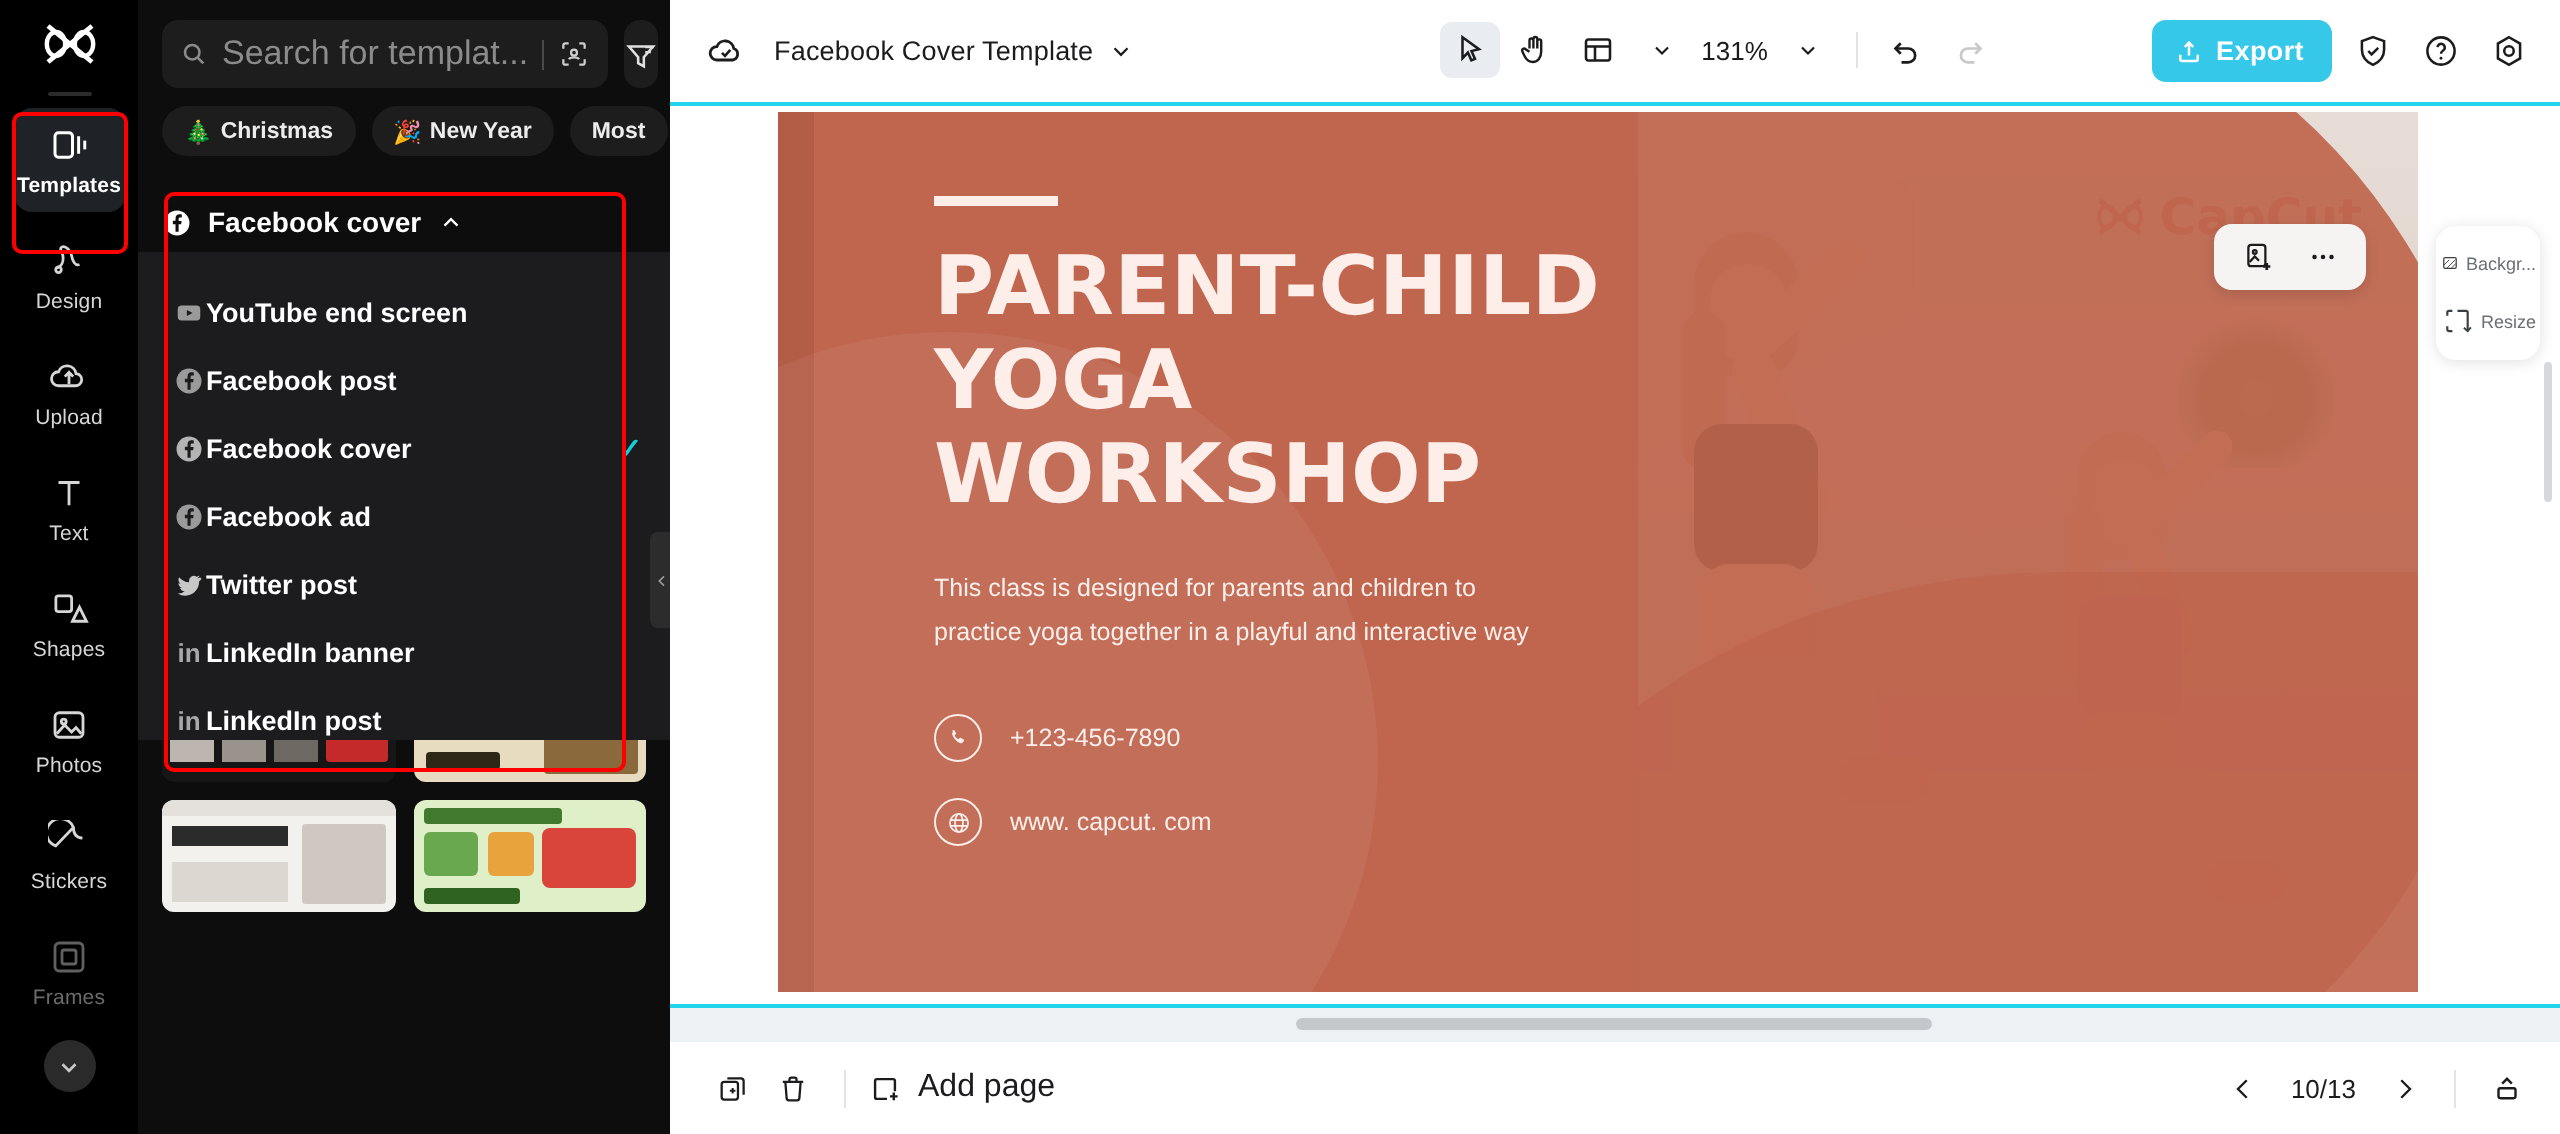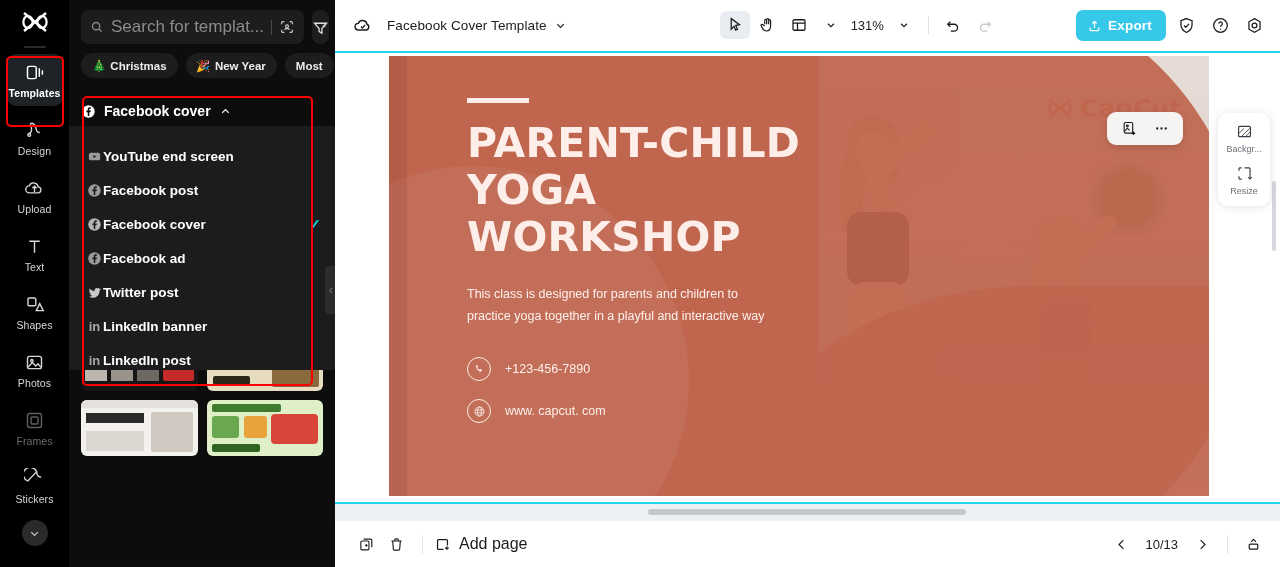--- a/index.html
+++ b/index.html
@@ -181,21 +181,21 @@
     position:absolute; left: 772px; top: 61px; height: 33px; background: #f6f4f3; border-radius: 9px;
     display:flex; align-items:center; gap: 4px; padding: 0 8px; box-shadow: 0 2px 7px rgba(0,0,0,.14); z-index: 20;
   }
   .ft-btn { width: 28px; height:25px; display:flex; align-items:center; justify-content:center; cursor:pointer; }
 
   .right-panel {
     position:absolute; right: 10px; top: 62px; width: 52px; background: #ffffff;
     border-radius: 10px; box-shadow: 0 1px 8px rgba(0,0,0,.12);
     padding: 9px 0 10px; display:flex; flex-direction: column; align-items:center; gap: 10px; z-index: 25;
   }
-  .rp-item { display:flex; flex-direction:column; align-items:center; gap:3px; cursor:pointer; width: 48px; }
+  .rp-item { display:flex; flex-direction:row; align-items:center; gap:3px; cursor:pointer; width: 48px; }
   .rp-label { font-size: 9px; color: #6b6f76; white-space: nowrap; }
   .rp-scroll { position:absolute; right: 4px; top: 130px; width: 4px; height: 70px; background: #d5d8dc; border-radius: 2px; }
 
   .hscroll-track { position:absolute; left:0; right:0; bottom: 0; height: 17px; background: #eef1f4; }
   .hscroll-thumb { position:absolute; left: 313px; bottom: 6px; width: 318px; height: 6px; background: #c4c8cc; border-radius: 3px; }
 
   
   .bottombar {
     height: 46px; flex: 0 0 46px; background:#ffffff; display:flex; align-items:center;
     padding: 0 14px 0 16px; gap: 0;
@@ -264,34 +264,34 @@
 
     <div class="rail-item">
       <svg width="21" height="21" viewBox="0 0 24 24" fill="none" stroke="#d6d6d6" stroke-width="1.6">
         <rect x="4" y="5" width="16" height="14" rx="2.5"></rect>
         <circle cx="9" cy="10" r="1.4"></circle>
         <path d="M5 17l4.5-5 4 4 2.5-2.5L19 17"></path>
       </svg>
       <span class="ri-label">Photos</span>
     </div>
 
+    <div class="rail-item">
+      <svg width="21" height="21" viewBox="0 0 24 24" fill="none" stroke="#d6d6d6" stroke-width="1.6">
+        <path d="M14.5 4.2A8 8 0 104.4 14.8L14.5 4.2z"></path>
+        <path d="M14.5 4.2c0 4 1.5 6 5.2 6.2"></path>
+      </svg>
+      <span class="ri-label">Stickers</span>
+    </div>
+
     <div class="rail-item dim">
       <svg width="21" height="21" viewBox="0 0 24 24" fill="none" stroke="#d6d6d6" stroke-width="1.6">
         <rect x="4" y="4" width="16" height="16" rx="2.5"></rect>
         <rect x="8" y="8" width="8" height="8" rx="1.2"></rect>
       </svg>
       <span class="ri-label">Frames</span>
-    </div>
-
-    <div class="rail-item">
-      <svg width="21" height="21" viewBox="0 0 24 24" fill="none" stroke="#d6d6d6" stroke-width="1.6">
-        <path d="M14.5 4.2A8 8 0 104.4 14.8L14.5 4.2z"></path>
-        <path d="M14.5 4.2c0 4 1.5 6 5.2 6.2"></path>
-      </svg>
-      <span class="ri-label">Stickers</span>
     </div>
 
     <div class="rail-chevron">
       <svg width="13" height="13" viewBox="0 0 24 24" fill="none" stroke="#c8c8c8" stroke-width="2.4">
         <path d="M6 9.5l6 6 6-6"></path>
       </svg>
     </div>
   </div>
 
   <div class="tpanel">

